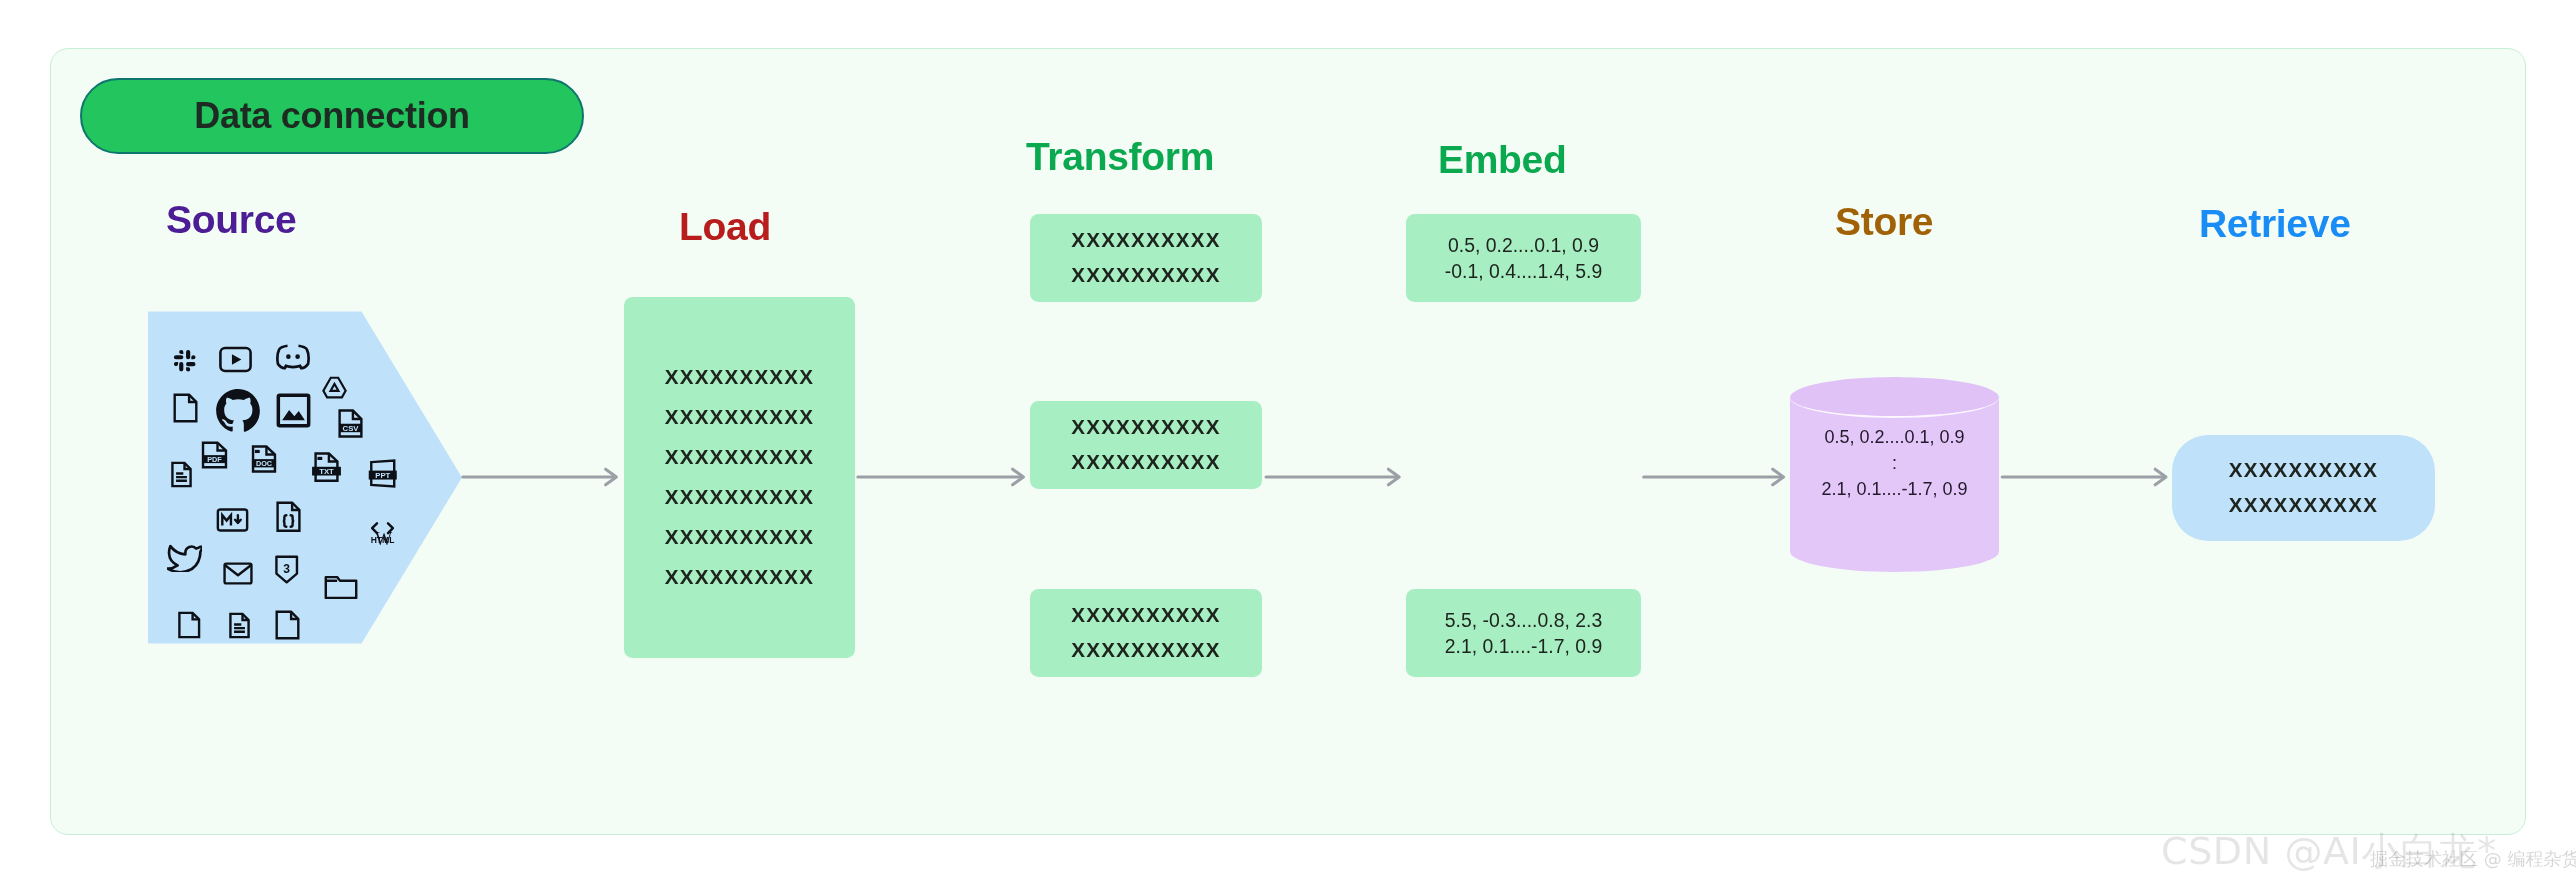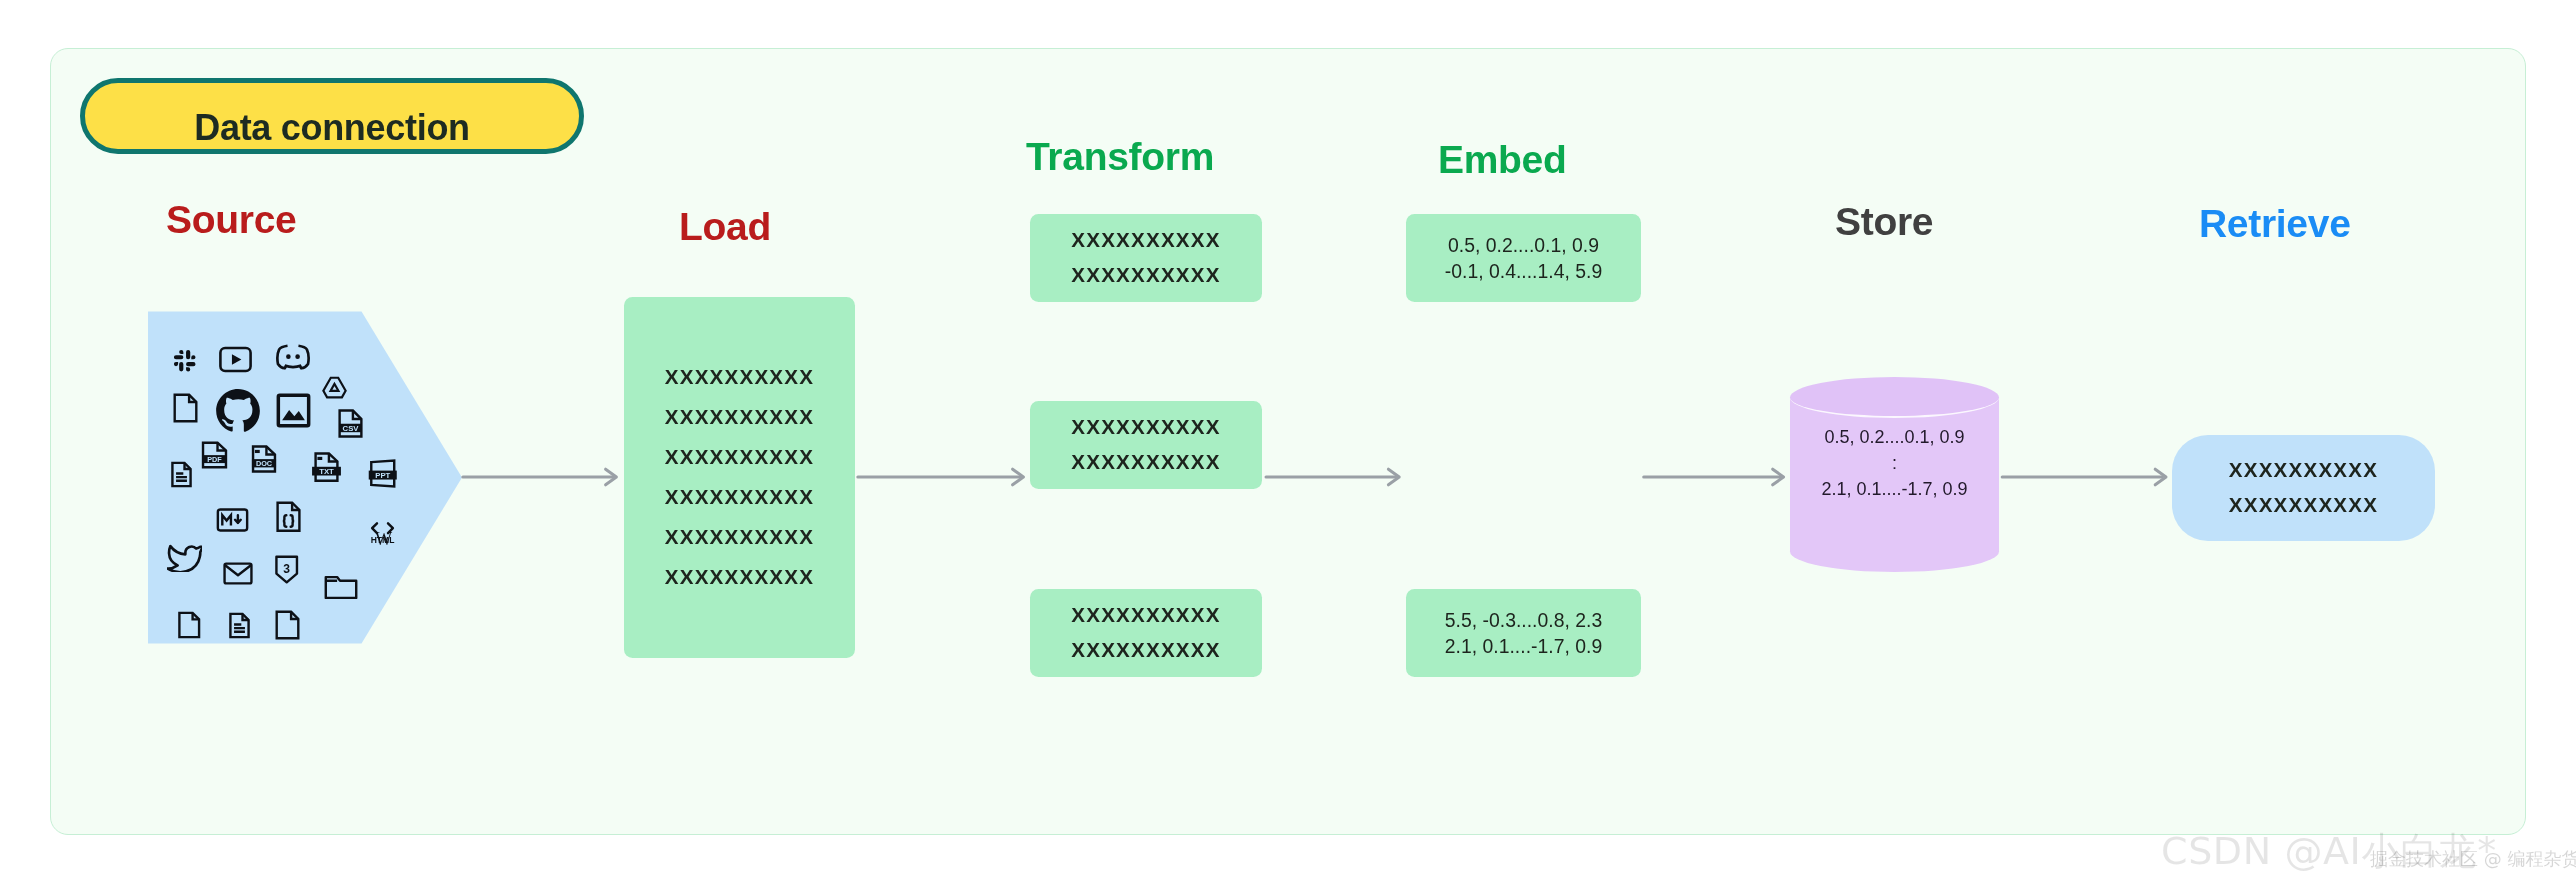--- a/index.html
+++ b/index.html
@@ -28,49 +28,49 @@
     box-sizing: border-box;
   }
 
   
   #title-pill {
     position: absolute;
     left: 79px;
     top: 77px;
     width: 504px;
     height: 76px;
-    background: #fde047;
-    border: 5px solid #0f766e;
+    background: #22c55e;
+    border: 2px solid #0f766e;
     border-radius: 38px;
     box-sizing: border-box;
     display: flex;
-    align-items: flex-end;
+    align-items: center;
     justify-content: center;
   }
   #title-pill .title-text {
     font-size: 36px;
     font-weight: bold;
     color: #1d2b22;
     letter-spacing: -0.3px;
   }
 
   
   .stage-label {
     position: absolute;
     font-size: 39px;
     font-weight: bold;
     letter-spacing: -0.3px;
     white-space: nowrap;
     text-align: right;
   }
-  #label-source   { left: 165px;  top: 197px; color: #b91c1c; }
+  #label-source   { left: 165px;  top: 197px; color: #4c1d95; }
   #label-load     { left: 677px; top: 205px; color: #b91c1c; }
   #label-transform{ left: 1025px; top: 134px; color: #0aa94f; }
   #label-embed    { left: 1437px; top: 137px; color: #0aa94f; }
-  #label-store    { left: 1834px; top: 200px; color: #404040; }
+  #label-store    { left: 1834px; top: 200px; color: #a16207; }
   #label-retrieve { left: 2198px; top: 202px; color: #1a8cf5; }
 
   
   #source-shape {
     position: absolute;
     left: 146px;
     top: 300px;
     width: 314px;
     height: 353px;
     background: #c0e1fa;

